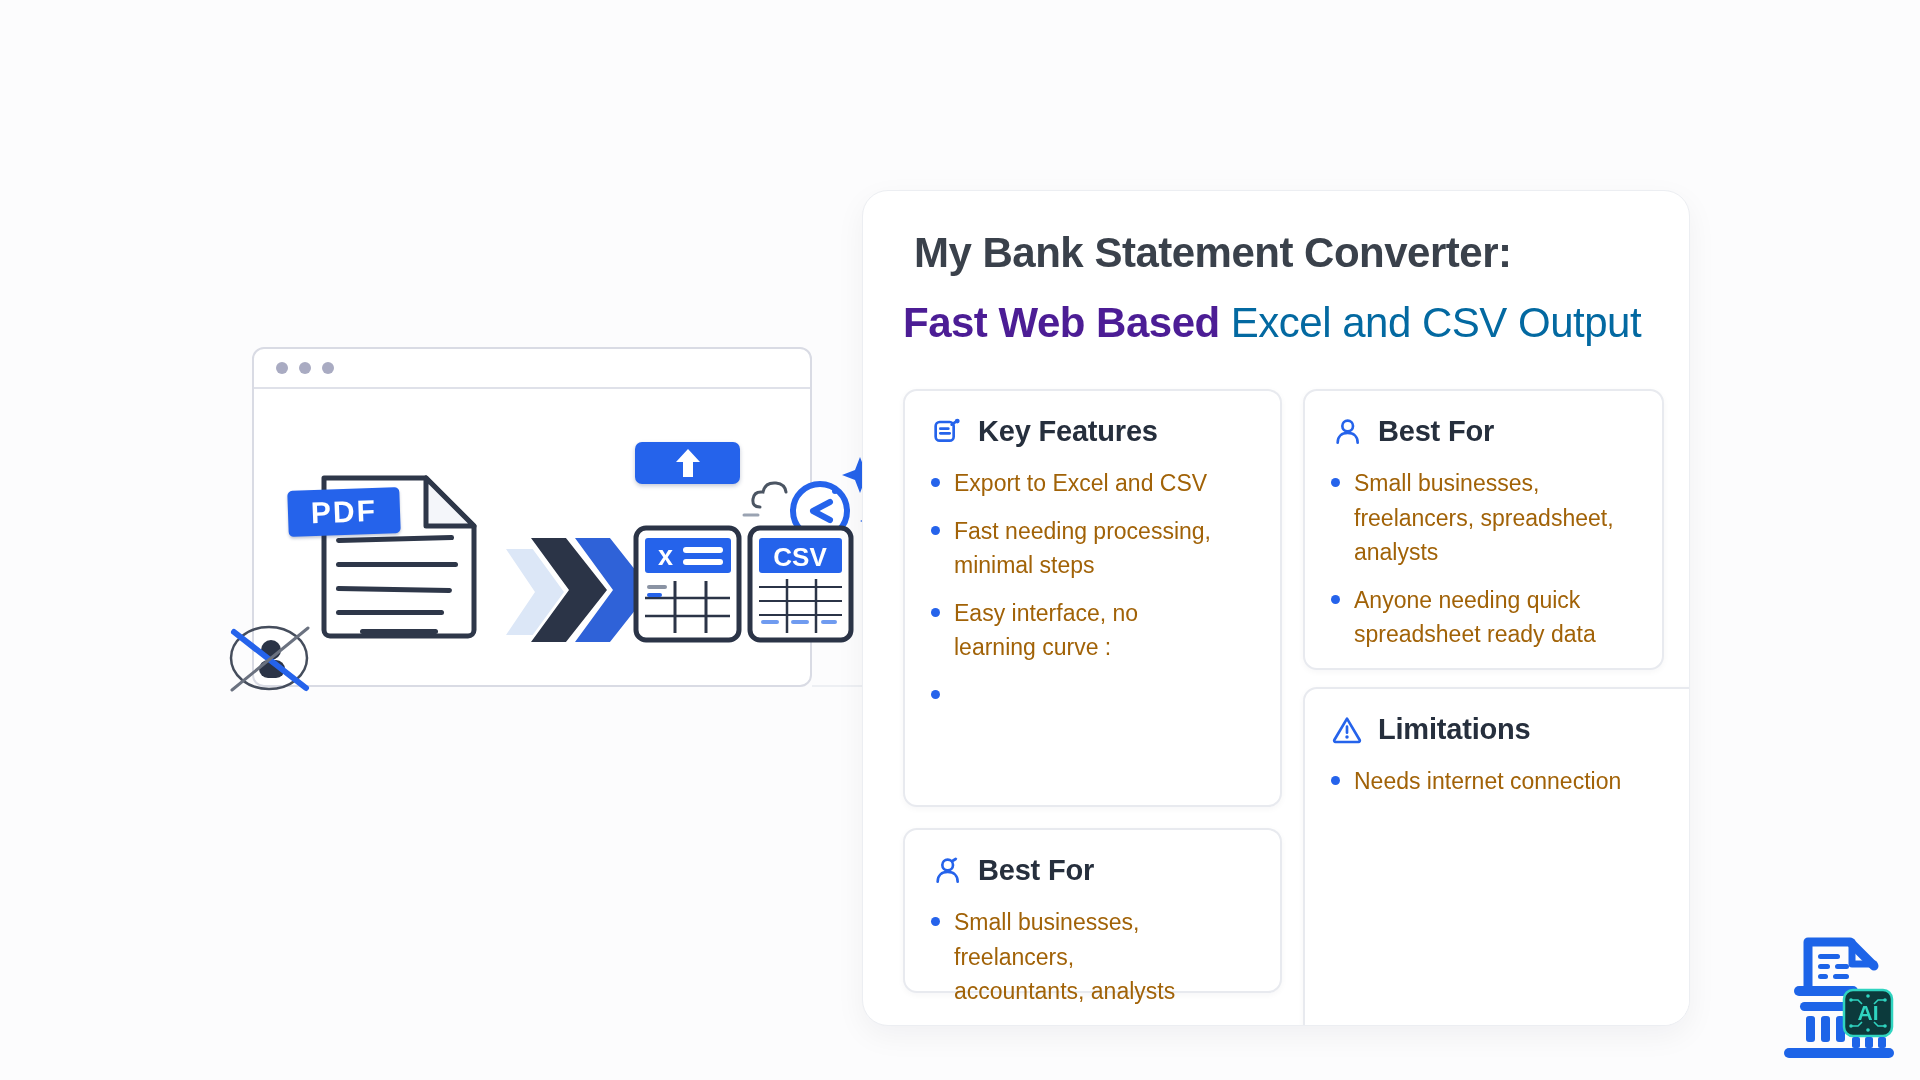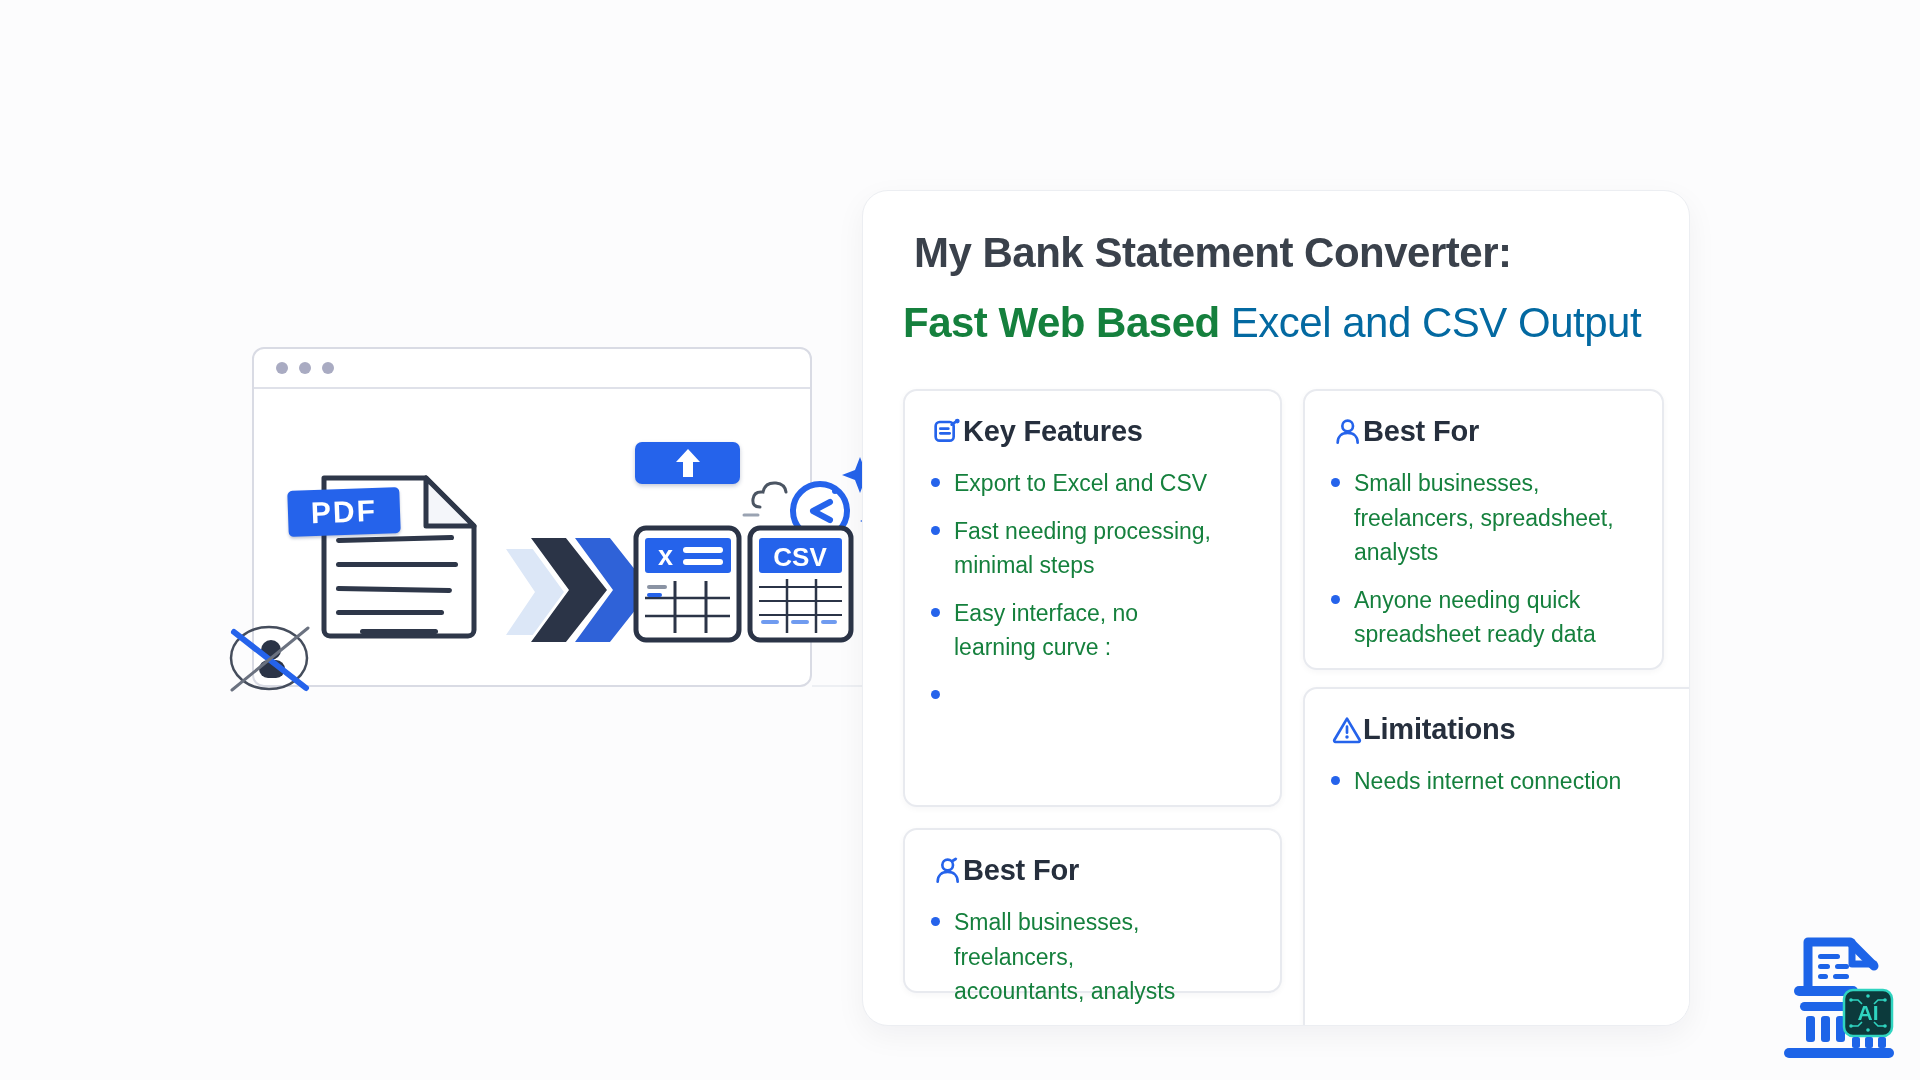--- a/index.html
+++ b/index.html
@@ -31,38 +31,38 @@
   .table-icon { position:absolute; }
 
   .no-install { position:absolute; left:222px; top:618px; width:96px; height:84px; }
 
   
   .main-card { position:absolute; left:862px; top:190px; width:828px; height:836px; background:#fff;
                border:1px solid #eceef2; border-radius:26px; box-shadow:0 10px 30px rgba(16,24,40,.05);
                overflow:hidden; }
   .headline { position:absolute; left:40px; top:38px; font-size:42px; font-weight:600; color:#3a414b; letter-spacing:-0.5px;margin-left:11px; }
   .subline  { position:absolute; left:40px; top:108px; font-size:42px; font-weight:600; letter-spacing:-0.5px; }
-  .subline .hl { color:#15803d; }
+  .subline .hl { color:#4c1d95; }
   .subline .rest { color:#0369a1; font-weight:500; }
 
   .feature-card { position:absolute; background:#fff; border:2px solid #e8eaef; border-radius:14px;
                   box-shadow:0 2px 6px rgba(16,24,40,.04); padding:24px 26px; }
   .fc-key   { left:40px;  top:198px; width:379px; height:418px; }
   .fc-bestL { left:40px;  top:637px; width:379px; height:165px; }
   .fc-bestR { left:440px; top:198px; width:361px; height:281px; }
   .fc-lim   { left:440px; top:496px; width:432px; height:360px; }
 
-  .fc-head { display:flex; align-items:flex-end; margin-bottom:18px; }
+  .fc-head { display:flex; align-items:flex-end; gap:15px; margin-bottom:18px; }
   .fc-title { font-size:29px; font-weight:600; color:#262f3d; letter-spacing:-0.2px; }
   .fc-head svg { flex:0 0 auto; }
 
   ul.blist { list-style:none; }
   ul.blist li { display:flex; gap:14px; margin-bottom:13px; }
   .bdot { width:9px; height:9px; border-radius:50%; background:#2563eb; margin-top:12px; flex:0 0 auto; }
-  .btext { font-size:23px; line-height:1.5; color:#15803d; white-space:pre-line; }
+  .btext { font-size:23px; line-height:1.5; color:#a16207; white-space:pre-line; }
 
   
   .brand-logo { position:absolute; left:1778px; top:930px; width:122px; height:132px; }
 </style>
 </head>
 <body>
 
 <div>
 
   <div class="browser">

